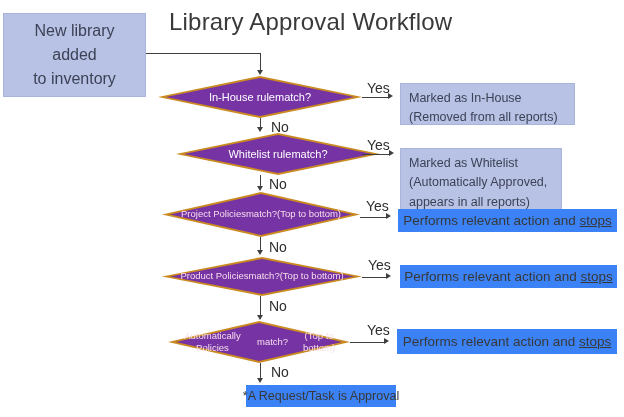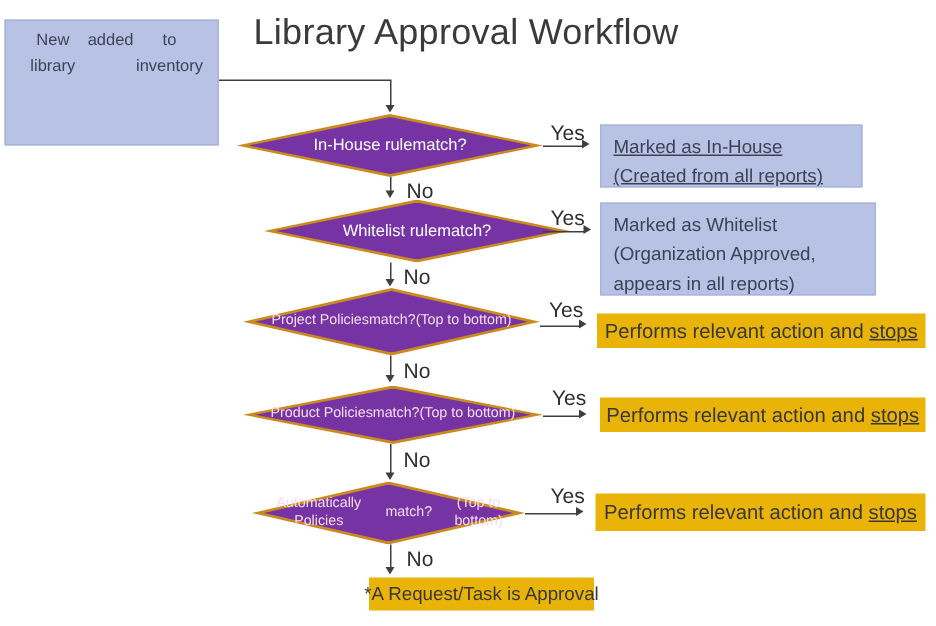--- a/index.html
+++ b/index.html
@@ -5,25 +5,25 @@
   html,body{margin:0;padding:0;background:#ffffff;}
   .canvas{
     position:relative;width:624px;height:417px;background:#ffffff;overflow:hidden;
     font-family:"Liberation Sans", sans-serif;
   }
   .title{position:absolute;left:169px;top:8px;font-size:24px;color:#3a3a3a;letter-spacing:0.2px;}
 
   
   .box-blue{position:absolute;background:#b8c2e5;border:1px solid #a9b4dc;color:#3c4256;
     font-size:12.5px;line-height:1.55;padding:5px 8px;box-sizing:border-box;}
-  .start{left:3px;top:13px;width:143px;height:84px;display:flex;flex-direction:row;
-    justify-content:center;text-align:center;font-size:11px;line-height:1.5;}
-  .blue1{left:400px;top:83px;width:175px;height:42px;text-decoration:underline;}
-  .blue2{left:400px;top:135px;width:184px;height:62px;}
-  .box-pink{position:absolute;background:#eab308;color:#383838;font-size:13.5px;
+  .start{left:3px;top:13px;width:143px;height:84px;display:flex;flex-direction:column;
+    justify-content:center;text-align:center;font-size:16px;line-height:1.5;}
+  .blue1{left:400px;top:83px;width:175px;height:42px;}
+  .blue2{left:400px;top:148px;width:162px;height:62px;}
+  .box-pink{position:absolute;background:#3b82f6;color:#383838;font-size:13.5px;
     display:flex;align-items:center;justify-content:center;box-sizing:border-box;white-space:nowrap;}
   .pink1{left:398px;top:209px;width:219px;height:23px;}
   .pink2{left:400px;top:265px;width:217px;height:23px;}
   .pink3{left:397px;top:329px;width:220px;height:25px;}
   .terminal{left:246px;top:385px;width:150px;height:22px;font-size:12.5px;}
   .u{text-decoration:underline;}
 
   
   .diamond{position:absolute;}
   .dshape{position:absolute;clip-path:polygon(50% 0,100% 50%,50% 100%,0 50%);}
@@ -89,40 +89,40 @@
     <div class="dtext">
       <span>In-House rule</span>
       <span>match?</span>
     </div>
   </div>
   <div class="lbl y1">Yes</div>
   <div class="line hl l-a1"></div>
   <div class="ah-r ah-a1"></div>
   <div class="box-blue blue1">
     <div>Marked as In-House</div>
-    <div>(Created from all reports)</div>
+    <div>(Removed from all reports)</div>
   </div>
   <div class="lbl n1">No</div>
   <div class="line vl l-v1"></div>
   <div class="ah-d ah-v1"></div>
 
   <div class="diamond d12 d2">
     <div class="dshape dgold"></div>
     <div class="dshape dpurple"></div>
     <div class="dtext">
       <span>Whitelist rule</span>
       <span>match?</span>
     </div>
   </div>
   <div class="lbl y2">Yes</div>
   <div class="line hl l-a2"></div>
   <div class="ah-r ah-a2"></div>
   <div class="box-blue blue2">
     <div>Marked as Whitelist</div>
-    <div>(Organization Approved,</div>
+    <div>(Automatically Approved,</div>
     <div>appears in all reports)</div>
   </div>
   <div class="lbl n2">No</div>
   <div class="line vl l-v2"></div>
   <div class="ah-d ah-v2"></div>
 
   <div class="diamond d345 d3">
     <div class="dshape dgold"></div>
     <div class="dshape dpurple"></div>
     <div class="dtext">

